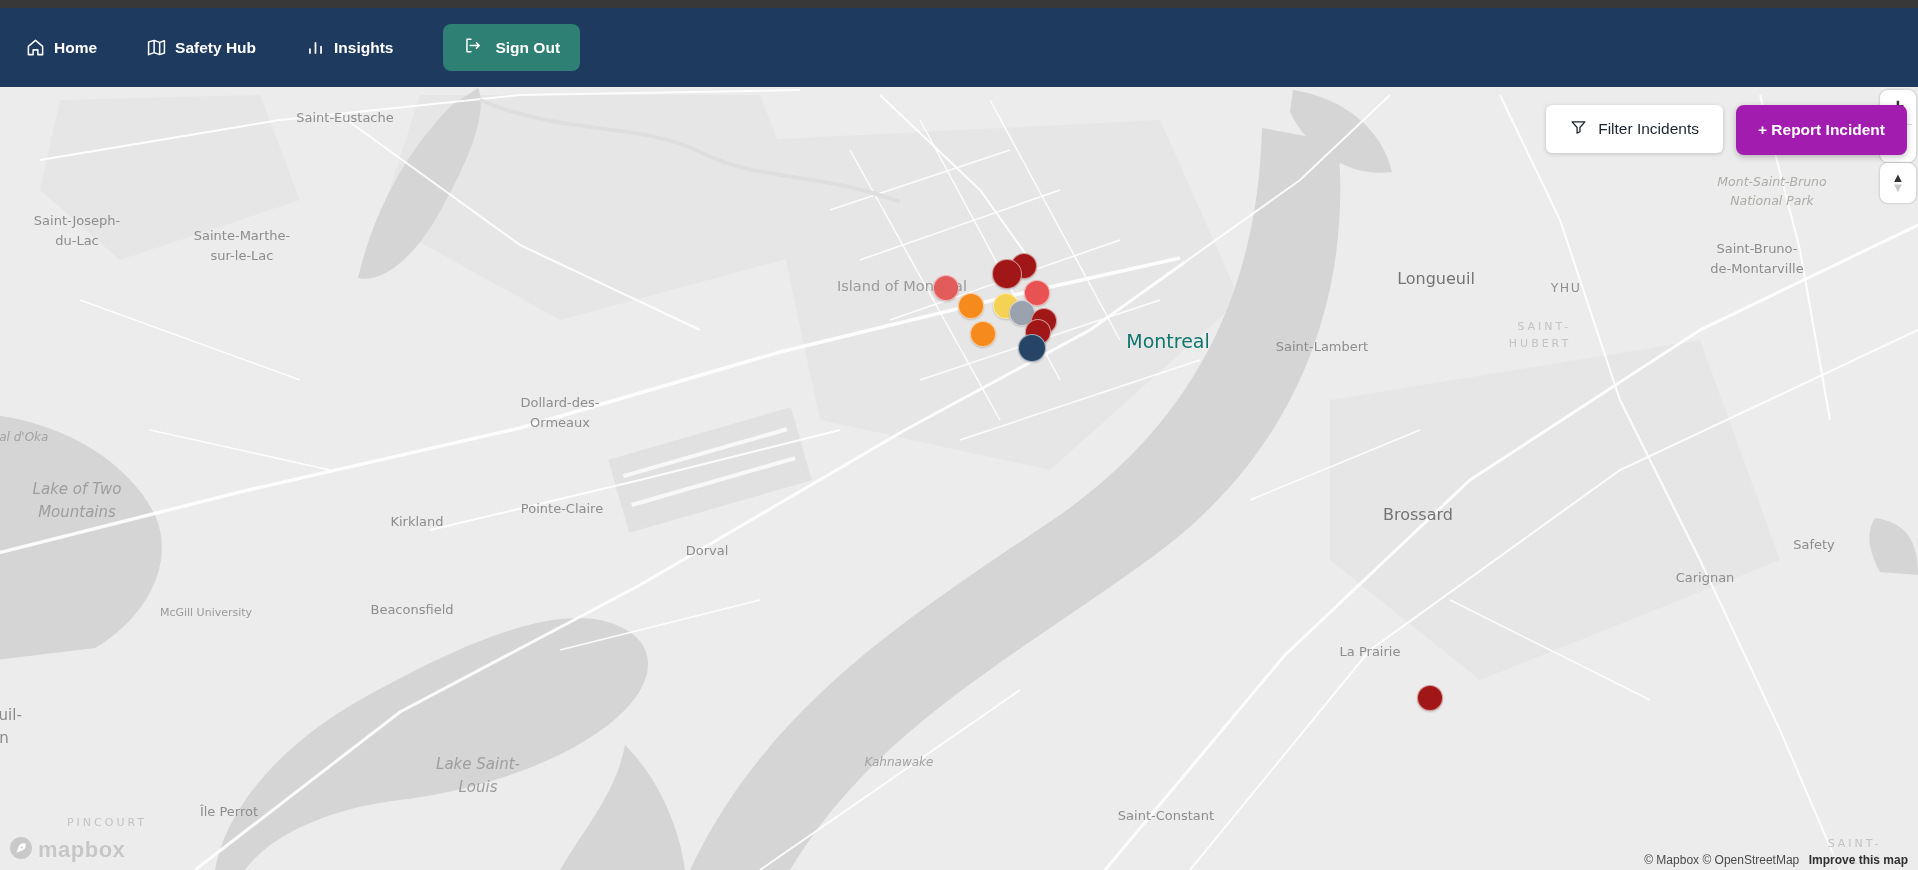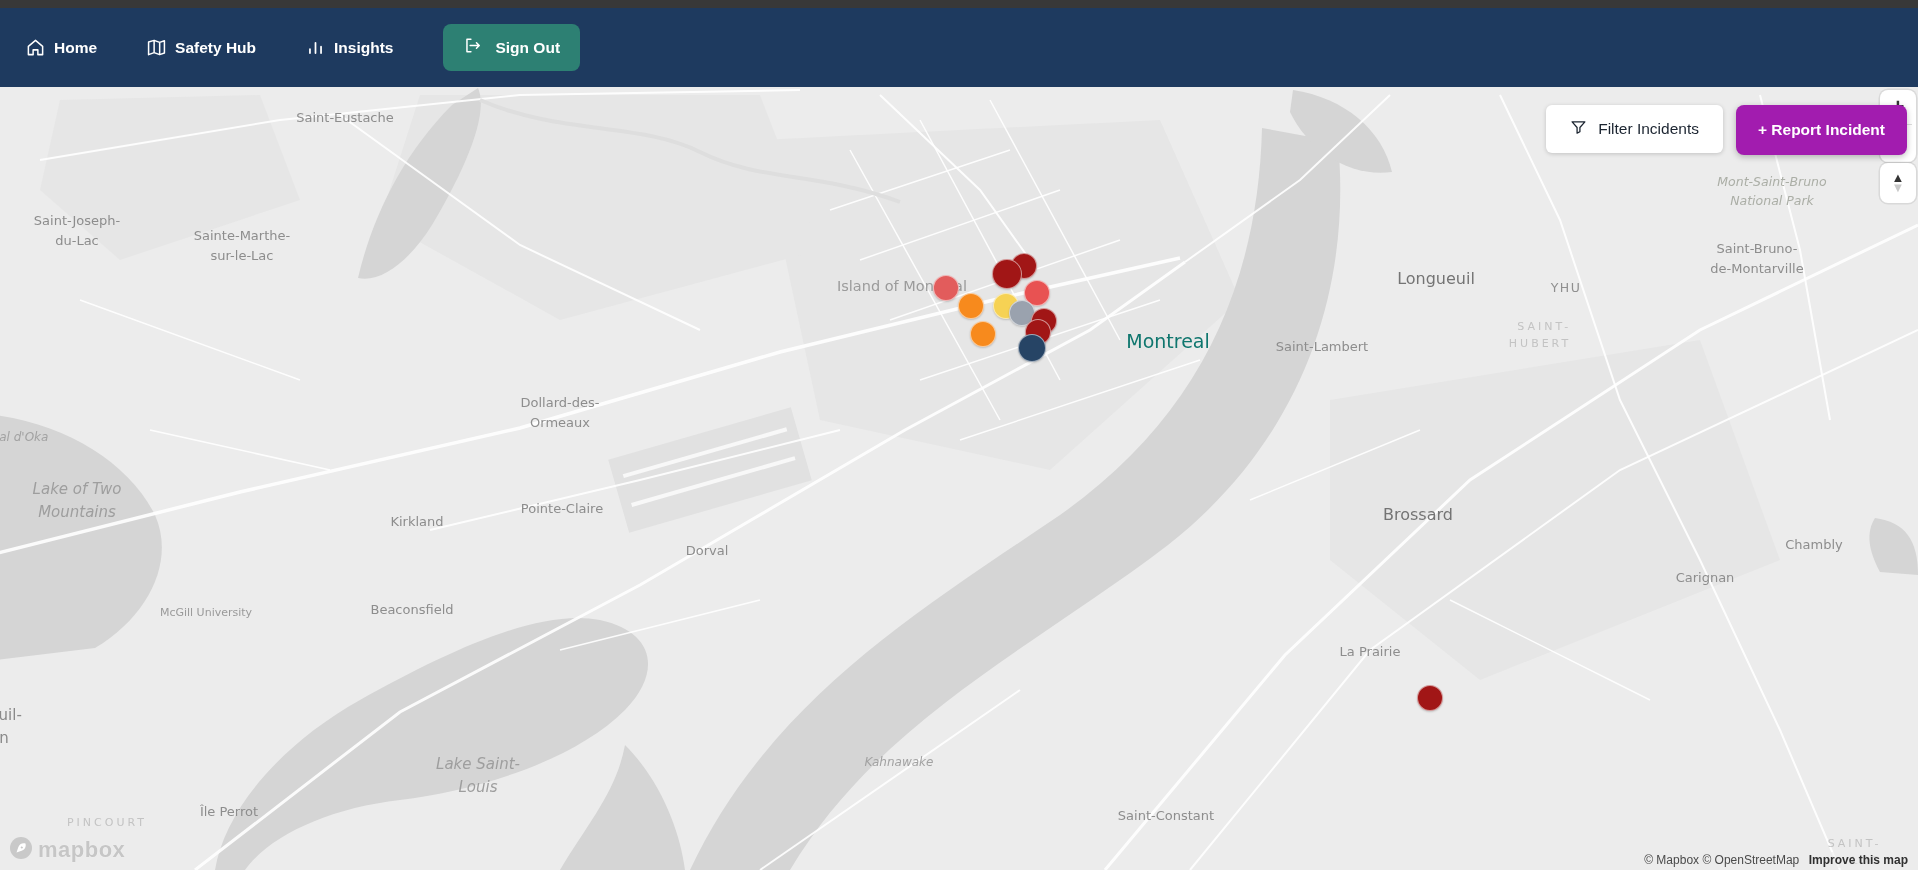--- a/index.html
+++ b/index.html
@@ -186,21 +186,21 @@
 Dorion</div>
       <div class="maplabel water" style="left: 478px; top: 688px;">Lake Saint-
 Louis</div>
       <div class="maplabel watersm" style="left: 899px; top: 675px;">Kahnawake</div>
       <div class="maplabel town" style="left: 229px; top: 725px;">Île Perrot</div>
       <div class="maplabel area" style="left: 107px; top: 736px;">PINCOURT</div>
       <div class="maplabel town" style="left: 1166px; top: 729px;">Saint-Constant</div>
       <div class="maplabel city2" style="left: 1418px; top: 428px;">Brossard</div>
       <div class="maplabel town" style="left: 1370px; top: 565px;">La Prairie</div>
       <div class="maplabel town" style="left: 1705px; top: 491px;">Carignan</div>
-      <div class="maplabel town" style="left: 1814px; top: 458px;">Chambly</div>
+      <div class="maplabel town" style="left: 1814px; top: 458px;">Safety</div>
       <div class="maplabel area" style="left: 1845px; top: 765px;">SAINT-LUC</div>
     </div>
 
   <div>
       <div class="marker" style="left: 946px; top: 201px; height: 26px; width: 26px; background: rgb(226, 92, 92);"></div>
       <div class="marker" style="left: 1024px; top: 179px; height: 26px; width: 26px; background: rgb(161, 22, 22);"></div>
       <div class="marker" style="left: 1007px; top: 187px; height: 30px; width: 30px; background: rgb(161, 22, 22);"></div>
       <div class="marker" style="left: 1037px; top: 206px; height: 26px; width: 26px; background: rgb(232, 82, 82);"></div>
       <div class="marker" style="left: 971px; top: 219px; height: 26px; width: 26px; background: rgb(247, 138, 29);"></div>
       <div class="marker" style="left: 1006px; top: 219px; height: 26px; width: 26px; background: rgb(246, 210, 84);"></div>

